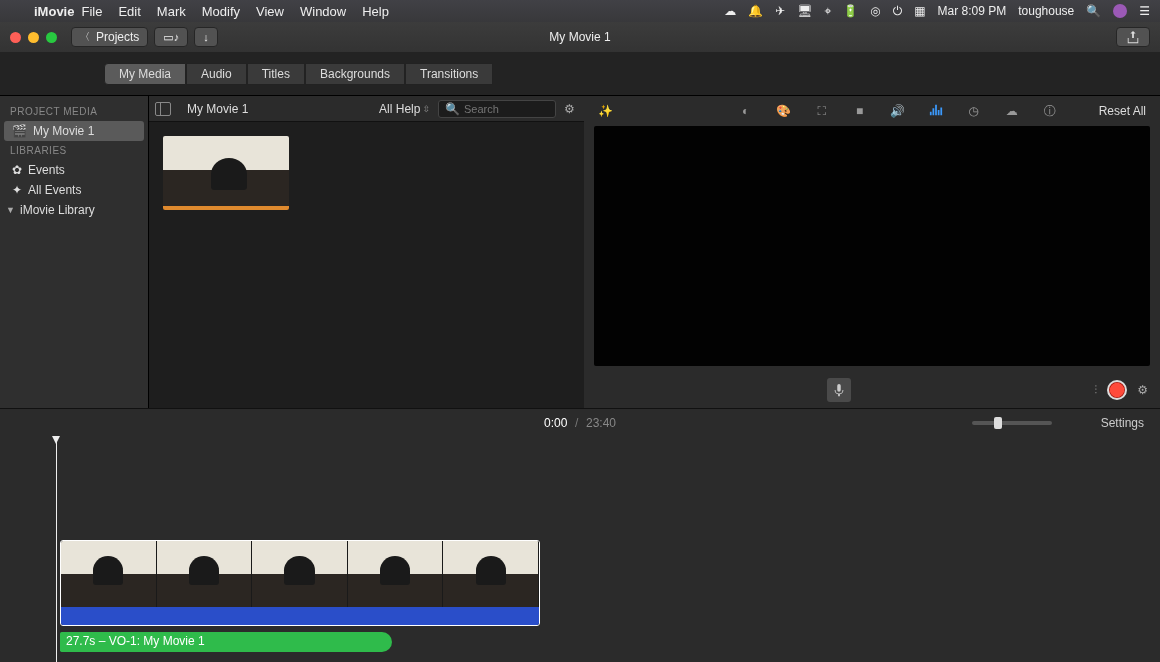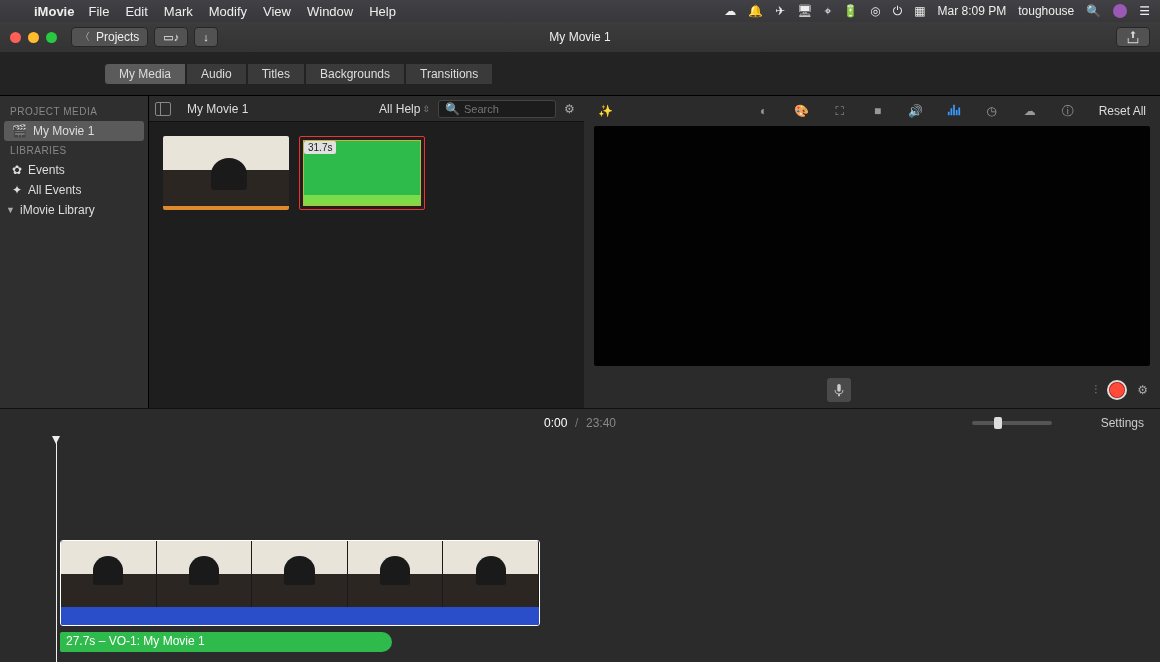--- a/index.html
+++ b/index.html
@@ -1,20 +1,20 @@
 <!DOCTYPE html>
 <html><head>
 <meta charset="utf-8">
 <style>
 * { margin: 0; padding: 0; box-sizing: border-box; font-family: -apple-system, "Helvetica Neue", Arial, sans-serif; font-size: 12px; }
 body { width: 1160px; height: 662px; background: #2b2b2b; color: #ddd; overflow: hidden; }
 .menubar { height: 22px; background: linear-gradient(#414146, #38383b); display: flex; align-items: center; padding: 0 10px; color: #eee; }
 .menubar .apple { width: 14px; text-align: center; font-size: 14px; }
 .menubar .appname { font-weight: 600; margin-left: 10px; font-size: 13px; }
-.menubar .menuitems { display: flex; gap: 16px; margin-left: 14px; }
+.menubar .menuitems { display: flex; gap: 16px; margin-left: 7px; }
 .menubar .menuitems span { font-size: 13px; }
 .menubar .spacer { flex: 1; }
 .menubar .tray { display: flex; gap: 12px; align-items: center; }
 .menubar .tray span { font-size: 12px; display: inline-flex; align-items: center; }
 .menubar .clock, .menubar .user { font-size: 13px; }
 .circle-icon { width: 14px; height: 14px; border-radius: 50%; background: #9b59b6; display: inline-block; }
 
 .toolbar { height: 30px; background: linear-gradient(#3c3c3c, #333); display: flex; align-items: center; padding: 0 10px; position: relative; }
 .traffic { display: flex; gap: 7px; margin-right: 14px; }
 .traffic span { width: 11px; height: 11px; border-radius: 50%; display: block; }
@@ -60,21 +60,21 @@
 .clip2 .inner { width: 100%; height: 100%; background: #2fbb4b; position: relative; border: 1px solid #c9b33e; }
 .clip2 .wave { position: absolute; bottom: 0; left:0; right:0; height: 10px; background: #7bdc4a; }
 .clip2 .badge { position: absolute; top: 4px; left: 4px; background: #e0e0e0; color: #222; font-size: 10px; padding: 1px 4px; border-radius: 2px; }
 
 .preview { background: #2b2b2b; display: flex; flex-direction: column; }
 .ptoolbar { height: 30px; display: flex; align-items: center; padding: 0 14px; gap: 20px; color: #aaa; font-size: 14px; }
 .ptoolbar .magic { color: #bbb; }
 .ptoolbar .spacer { flex: 1; }
 .ptoolbar .ico { color: #999; width: 18px; text-align: center; }
 .ptoolbar .ico.active { color: #3b99fc; }
-.ptoolbar .reset { font-size: 12px; color: #ddd; margin-left: 2px; }
+.ptoolbar .reset { font-size: 12px; color: #ddd; margin-left: 20px; }
 .pview { flex: 1; background: #020202; margin: 0 10px 6px; border-radius: 2px; }
 .pfooter { height: 36px; display: flex; align-items: center; padding: 0 12px; gap: 12px; }
 .pfooter .mic { width: 24px; height: 24px; background: #4a4a4a; border-radius: 3px; display: flex; align-items: center; justify-content: center; margin: 0 auto; }
 .pfooter .left { flex:1; display:flex; justify-content:center; }
 .pfooter .center { display:flex; align-items:center; gap:10px; }
 .pfooter .rec { width: 20px; height: 20px; border-radius: 50%; background: radial-gradient(circle, #ff4a3a 60%, #b02418 64%); border: 2px solid #ddd; }
 .pfooter .done { flex:1; text-align:center; color:#bbb; }
 
 .timehdr { height: 28px; background: #2b2b2b; display: flex; align-items: center; justify-content: center; color: #eee; border-top: 1px solid #111; position: relative; }
 .timehdr .time { font-size: 13px; }
@@ -195,26 +195,20 @@
           <span style="font-size:9px;color:#888">⇳</span>
       </span>
       <div class="search">
         <span>🔍</span>
         <input placeholder="Search" style="">
       </div>
       <span class="gear">⚙︎</span>
     </div>
     <div class="clips">
       <div class="clipthumb clip1"></div>
-      <div class="clipthumb clip2">
-        <div class="inner">
-            <div class="wave"></div>
-          </div>
-        <div class="badge">31.7s</div>
-      </div>
     </div>
   </div>
 
   <div class="preview">
     <div class="ptoolbar">
       <span class="magic">✨</span>
       <div class="spacer"></div>
       <span class="ico">◐</span>
       <span class="ico">🎨</span>
       <span class="ico">⛶</span>

